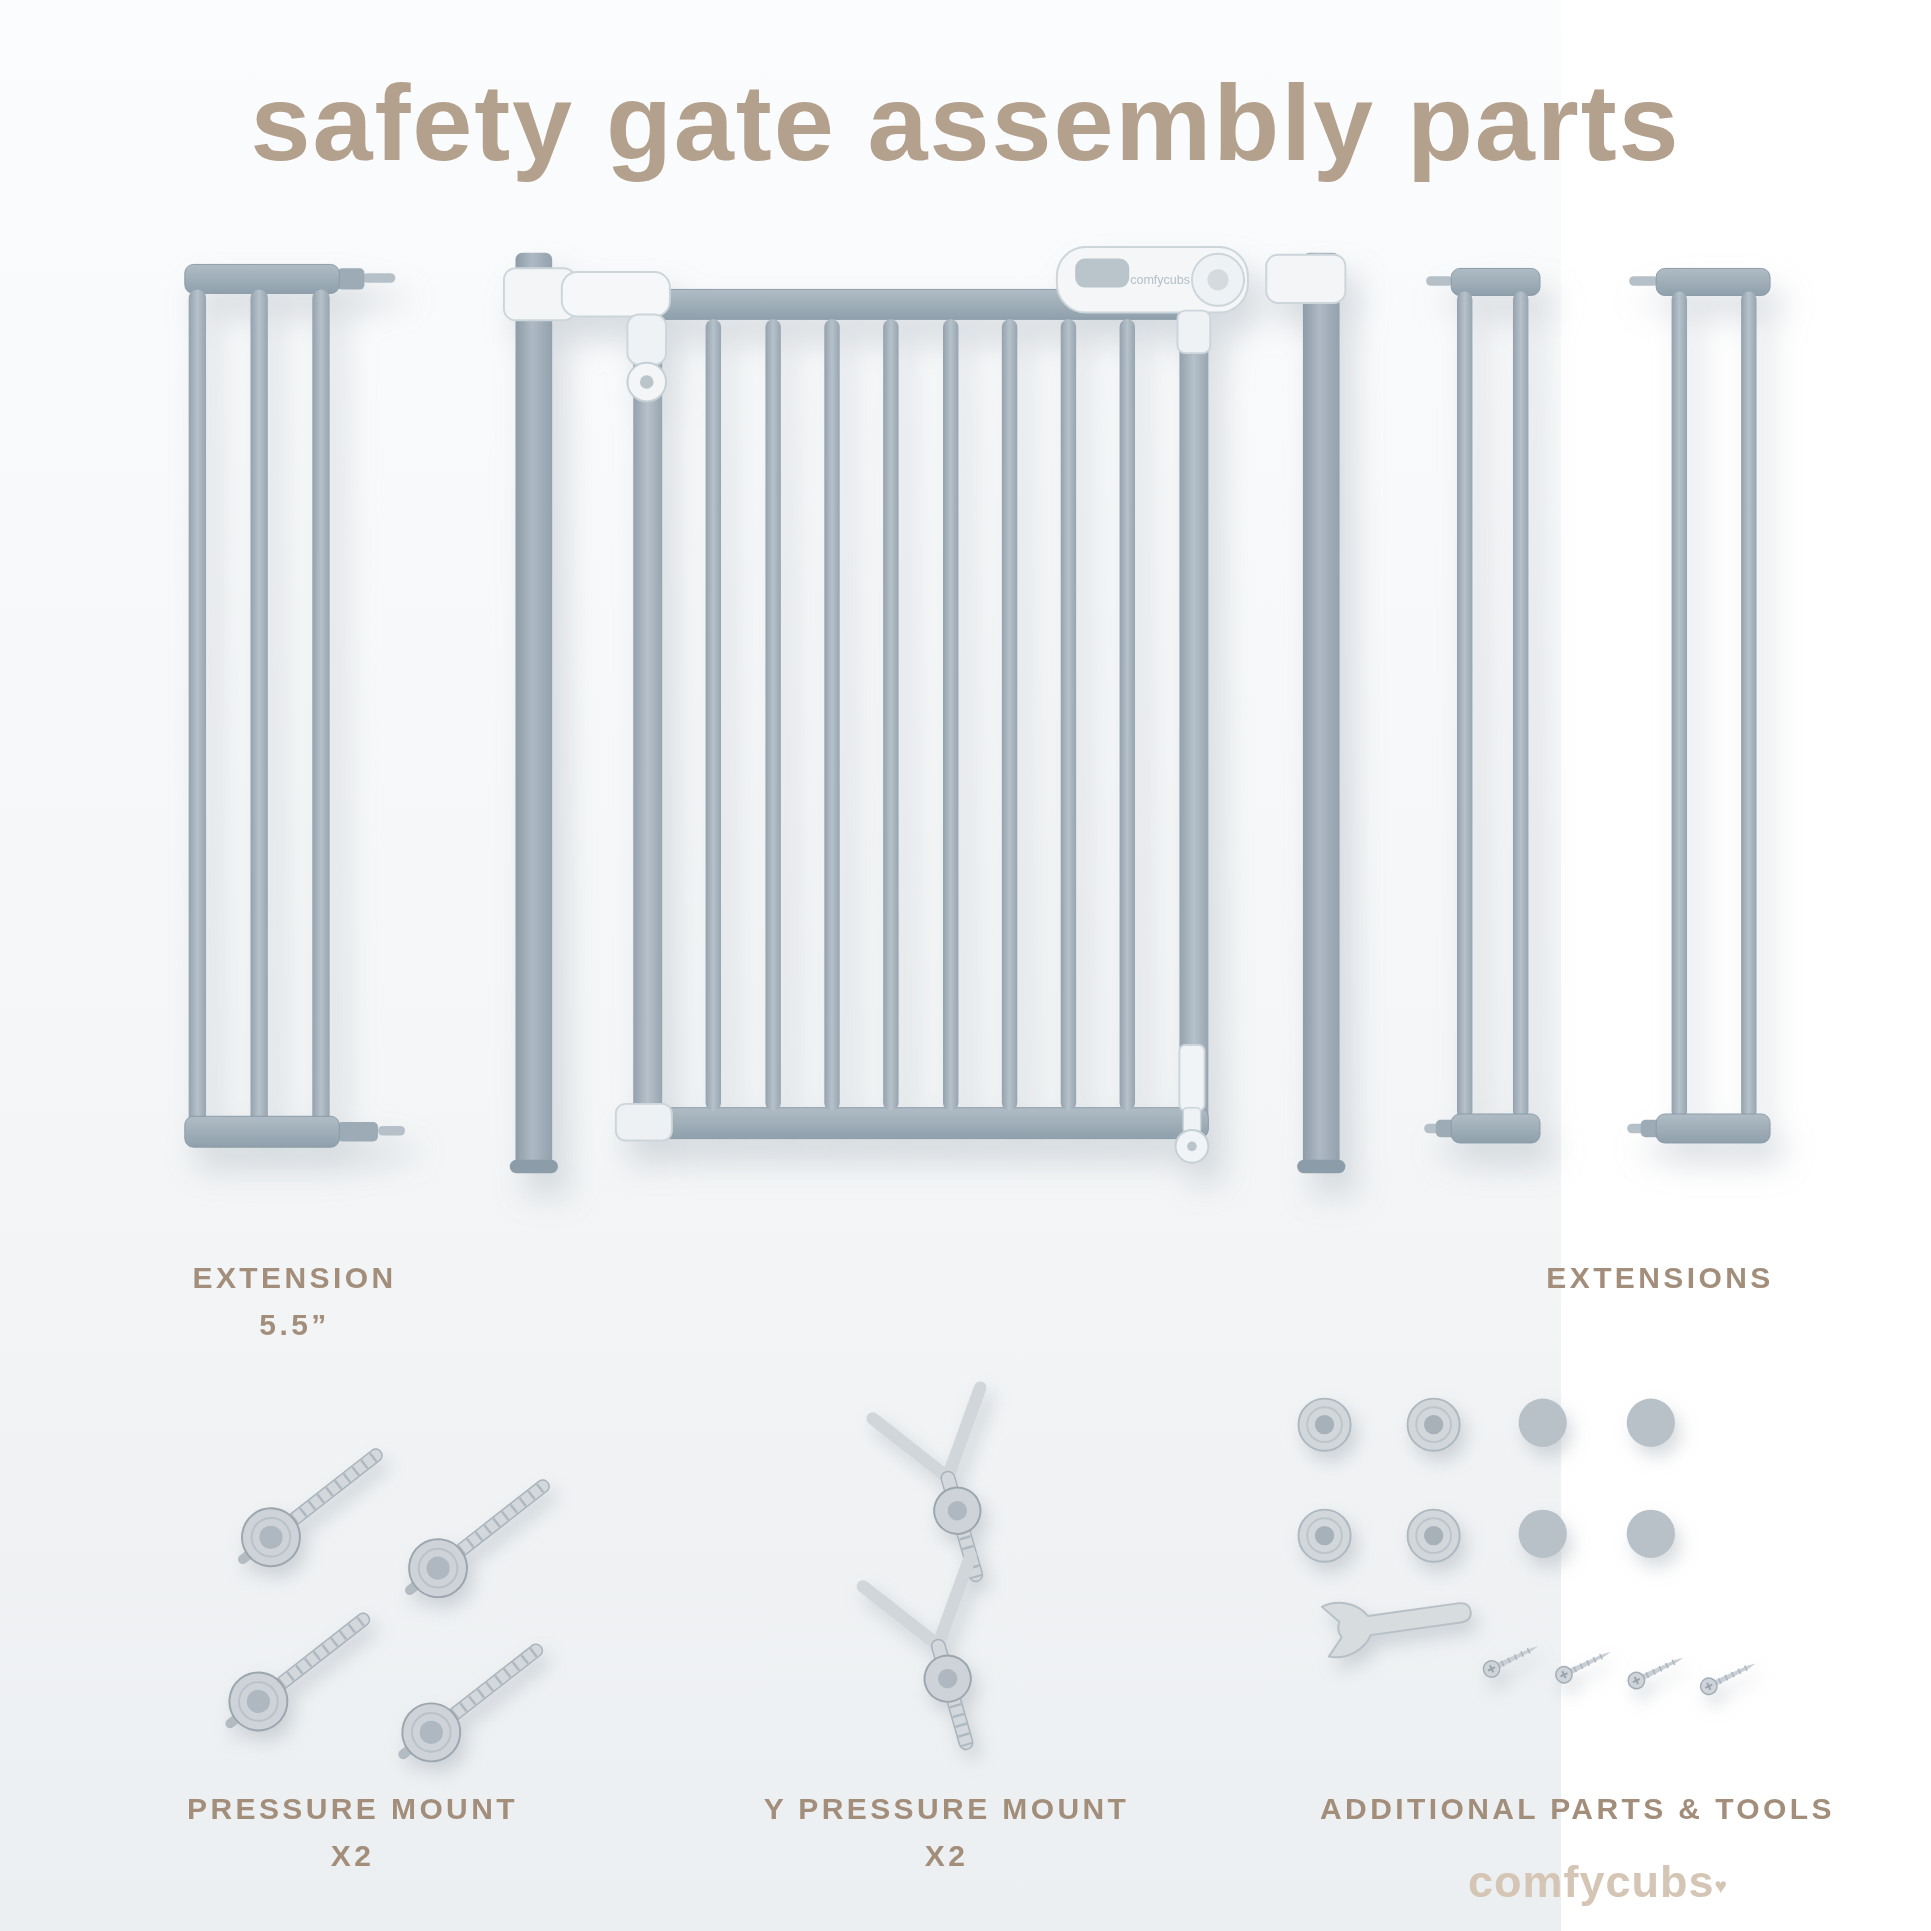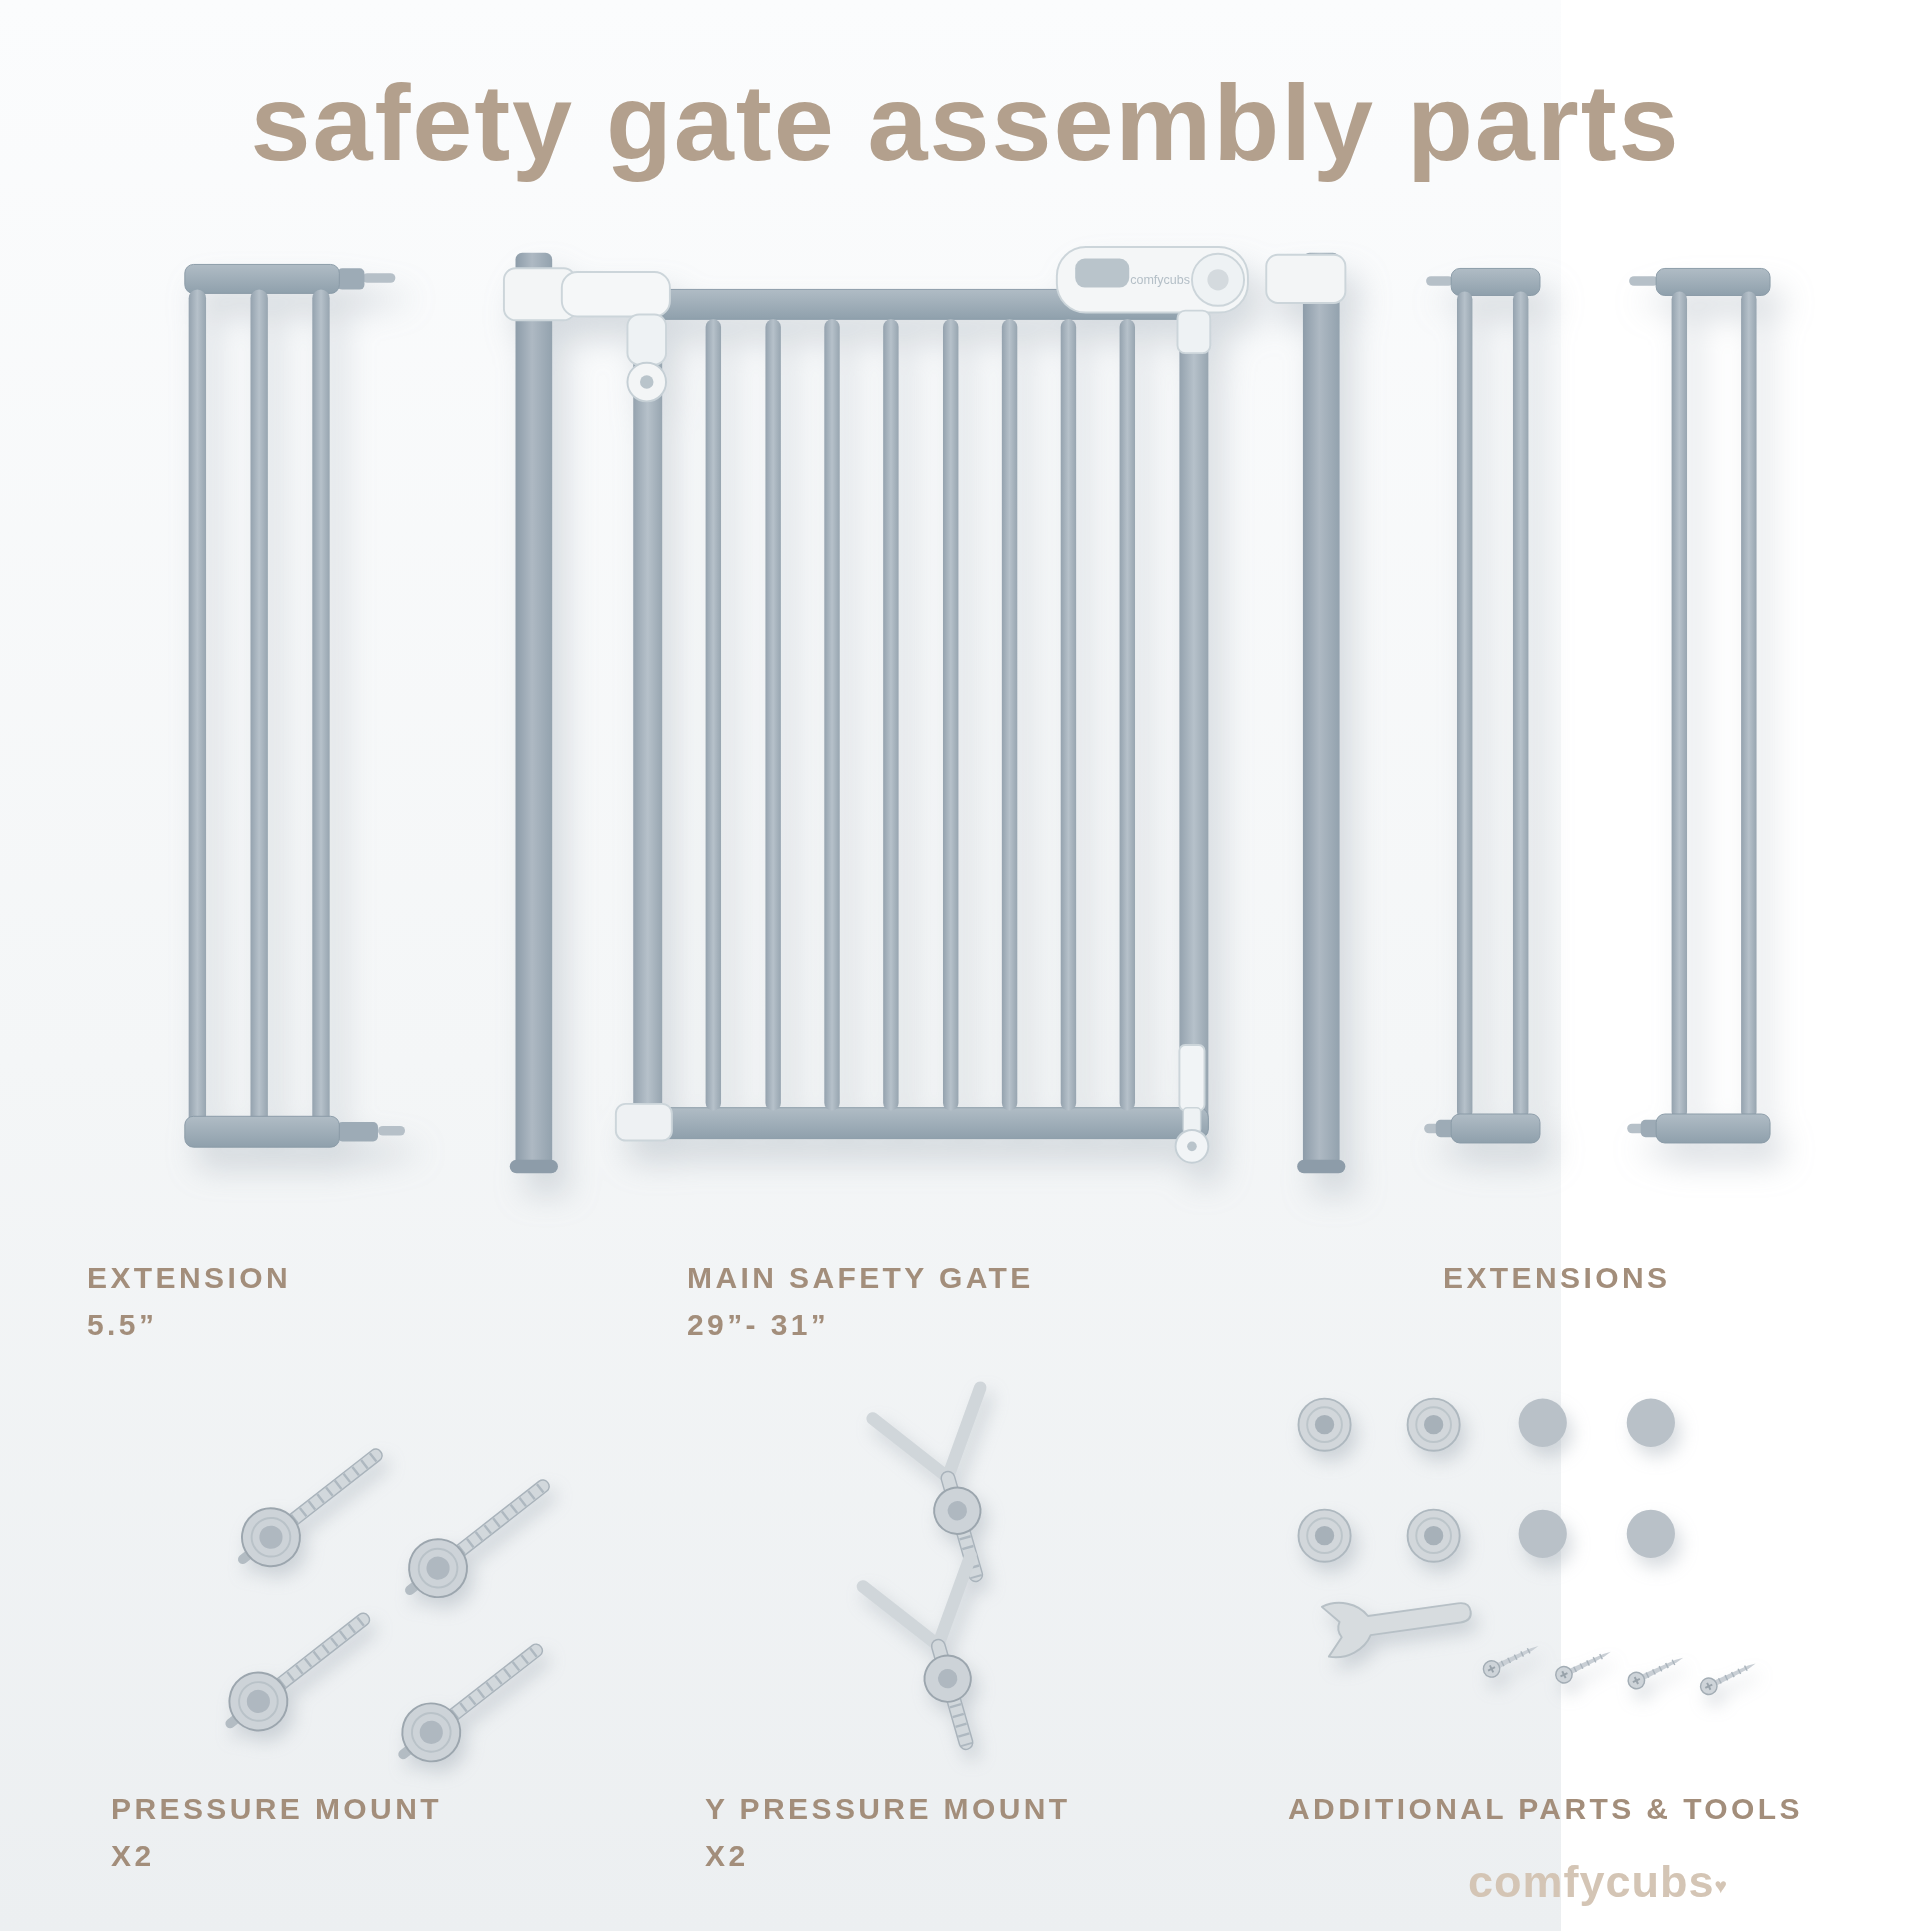--- a/index.html
+++ b/index.html
@@ -17,21 +17,21 @@
   .title {
     position: absolute; top: 60px; left: 0; width: 1931px;
     text-align: center;
     font-size: 108px; font-weight: 700; letter-spacing: 1.9px;
     color: #b3a08d;
   }
   .illus { position: absolute; }
   .shadow-big  { filter: drop-shadow(13.5px 21px 15.4px rgba(125,140,153,0.28)); }
   .shadow-small{ filter: drop-shadow(6.8px 10.6px 8.7px rgba(125,140,153,0.30)); }
   .part-label {
-    position: absolute; 
+    position: absolute; text-align: center;
     color: #a38e7b; font-weight: 700;
     font-size: 30px; letter-spacing: 3.4px; line-height: 1.55;
     text-transform: uppercase;
   }
   .logo {
     position: absolute; top: 1856px; left: 1342px; width: 386px;
     text-align: right;
     font-size: 45px; font-weight: 700; letter-spacing: 1px;
     color: #d4c5b5;
   }
@@ -171,24 +171,20 @@
     <rect x="118" y="40" width="16" height="858" rx="8" fill="url(#barG4)"></rect>
     <rect x="0" y="902" width="28" height="10" rx="5" fill="#b6c0c8"></rect>
     <rect x="14" y="898" width="24" height="18" rx="5" fill="#9dabb6"></rect>
     <rect x="30" y="892" width="118" height="30" rx="9" fill="url(#railG4)" stroke="#8a9aa7" stroke-width="1"></rect>
   </svg>
 
   <div class="part-label" style="left:87px; top:1255px; width:415px;">
     <div>EXTENSION</div>
     <div>5.5”</div>
   </div>
-  <div class="part-label" style="left:687px; top:1255px; width:483px;">
-    <div>MAIN SAFETY GATE</div>
-    <div>29”- 31”</div>
-  </div>
   <div class="part-label" style="left:1443px; top:1255px; width:434px;">
     <div>EXTENSIONS</div>
   </div>
 
   <svg class="illus shadow-small" style="left:193px; top:1361px;" width="367" height="406" viewBox="0 0 380 420">
     <defs>
       <g id="spindle">
         <rect x="-36" y="-5" width="36" height="10" rx="5" fill="#b3bcc3"></rect>
         <rect x="0" y="-6.5" width="150" height="13" rx="6" fill="#d2d8dc" stroke="#a9b3bb" stroke-width="1.5"></rect>
         <line x1="24" y1="0" x2="148" y2="0" stroke="#aeb8c0" stroke-width="11" stroke-dasharray="2.5 9"></line>

